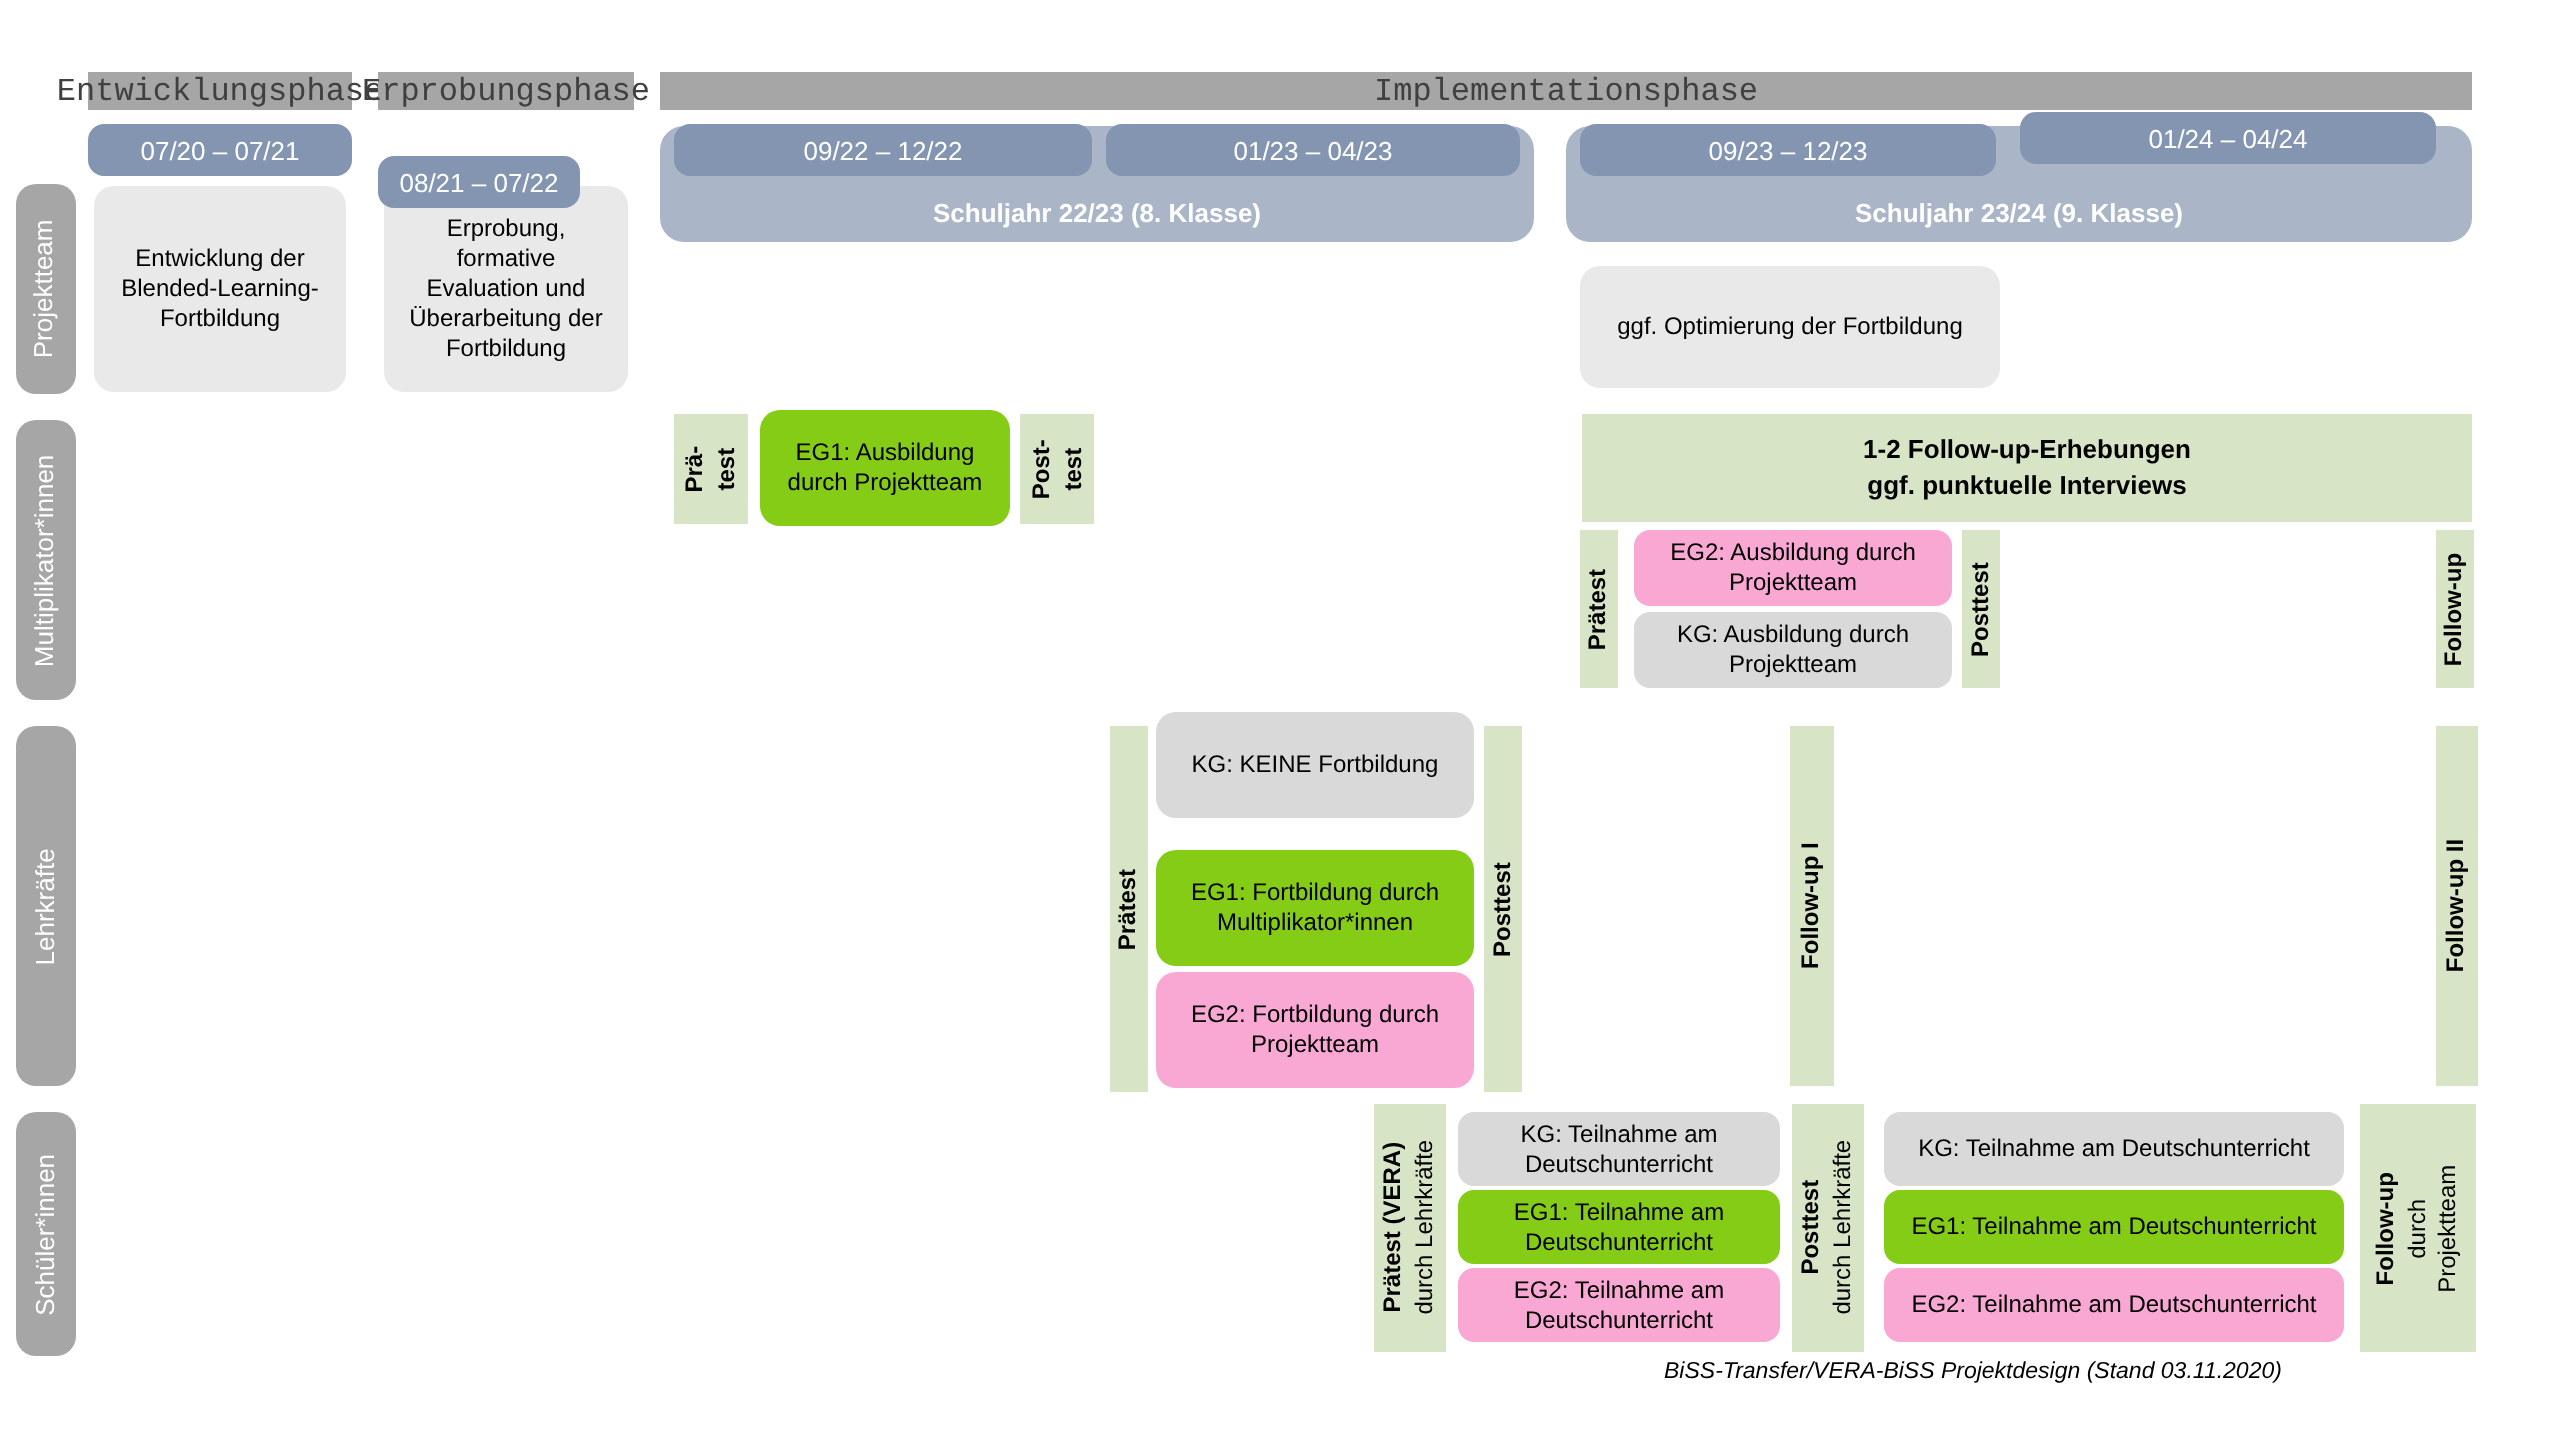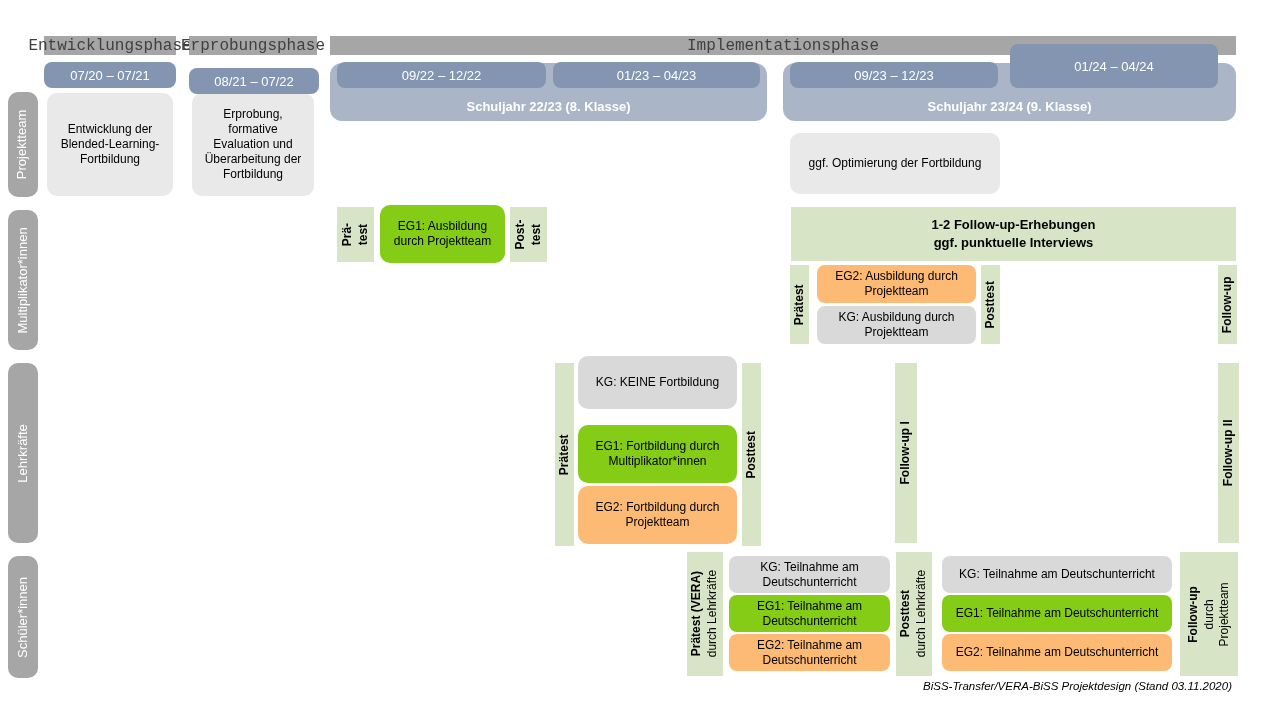--- a/index.html
+++ b/index.html
@@ -20,57 +20,57 @@
 
   
   .rowlabel { background:#a6a6a6; border-radius:10px; color:#fff; z-index:2; }
 
   
   .box { border-radius:10px; display:flex; align-items:center; justify-content:center; text-align:center; font-size:12px; line-height:1.25; padding:3px 8px; }
   .box.sm { border-radius:8px; }
   .lightgray { background:#e9e9e9; }
   .midgray  { background:#d9d9d9; }
   .eg1 { background:#84cc16; }
-  .eg2 { background:#fdba74; }
+  .eg2 { background:#f9a8d4; }
 
   
   .green { background:#d7e4c6; }
 
   
   .v { display:flex; align-items:center; justify-content:center; overflow:visible; }
   .rot { transform:rotate(-90deg); white-space:nowrap; text-align:center; line-height:1.3; flex:none; }
   .rot span { display:block; }
   .b { font-weight:bold; }
   .rot .n { font-weight:normal; }
   .vlabel12 { font-size:12px; }
   .vlabel13 { font-size:13px; }
 
   
   .band { background:#d7e4c6; display:flex; flex-direction:column; align-items:center; justify-content:center; font-weight:bold; font-size:13px; line-height:1.4; }
 
-  .footer { font-size:11.5px; font-style:italic; text-align:right; }
+  .footer { font-size:11.5px; font-style:italic; }
 </style>
 </head>
 <body>
 
 <div class="stage">
 
   <div class="abs phase" style="left:44px;top:36px;width:132px;height:19px">Entwicklungsphase</div>
   <div class="abs phase" style="left:189px;top:36px;width:128px;height:19px">Erprobungsphase</div>
   <div class="abs phase" style="left:330px;top:36px;width:906px;height:19px">Implementationsphase</div>
 
   <div class="abs yearband" style="left:330px;top:63px;width:437px;height:58px">Schuljahr 22/23 (8. Klasse)</div>
   <div class="abs yearband" style="left:783px;top:63px;width:453px;height:58px">Schuljahr 23/24 (9. Klasse)</div>
 
   <div class="abs date" style="left:44px;top:62px;width:132px;height:26px">07/20 – 07/21</div>
-  <div class="abs date" style="left:189px;top:68px;width:130px;height:26px">08/21 – 07/22</div>
+  <div class="abs date" style="left:189px;top:78px;width:101px;height:26px">08/21 – 07/22</div>
   <div class="abs date" style="left:337px;top:62px;width:209px;height:26px">09/22 – 12/22</div>
   <div class="abs date" style="left:553px;top:62px;width:207px;height:26px">01/23 – 04/23</div>
   <div class="abs date" style="left:790px;top:62px;width:208px;height:26px">09/23 – 12/23</div>
-  <div class="abs date" style="left:1010px;top:44px;width:208px;height:44px">01/24 – 04/24</div>
+  <div class="abs date" style="left:1010px;top:56px;width:208px;height:26px">01/24 – 04/24</div>
 
   <div class="abs rowlabel v" style="left:8px;top:92px;width:30px;height:105px">
     <div class="rot vlabel13">Projektteam</div>
   </div>
   <div class="abs rowlabel v" style="left:8px;top:210px;width:30px;height:140px">
     <div class="rot vlabel13">Multiplikator*innen</div>
   </div>
   <div class="abs rowlabel v" style="left:8px;top:363px;width:30px;height:180px">
     <div class="rot vlabel13">Lehrkräfte</div>
   </div>

